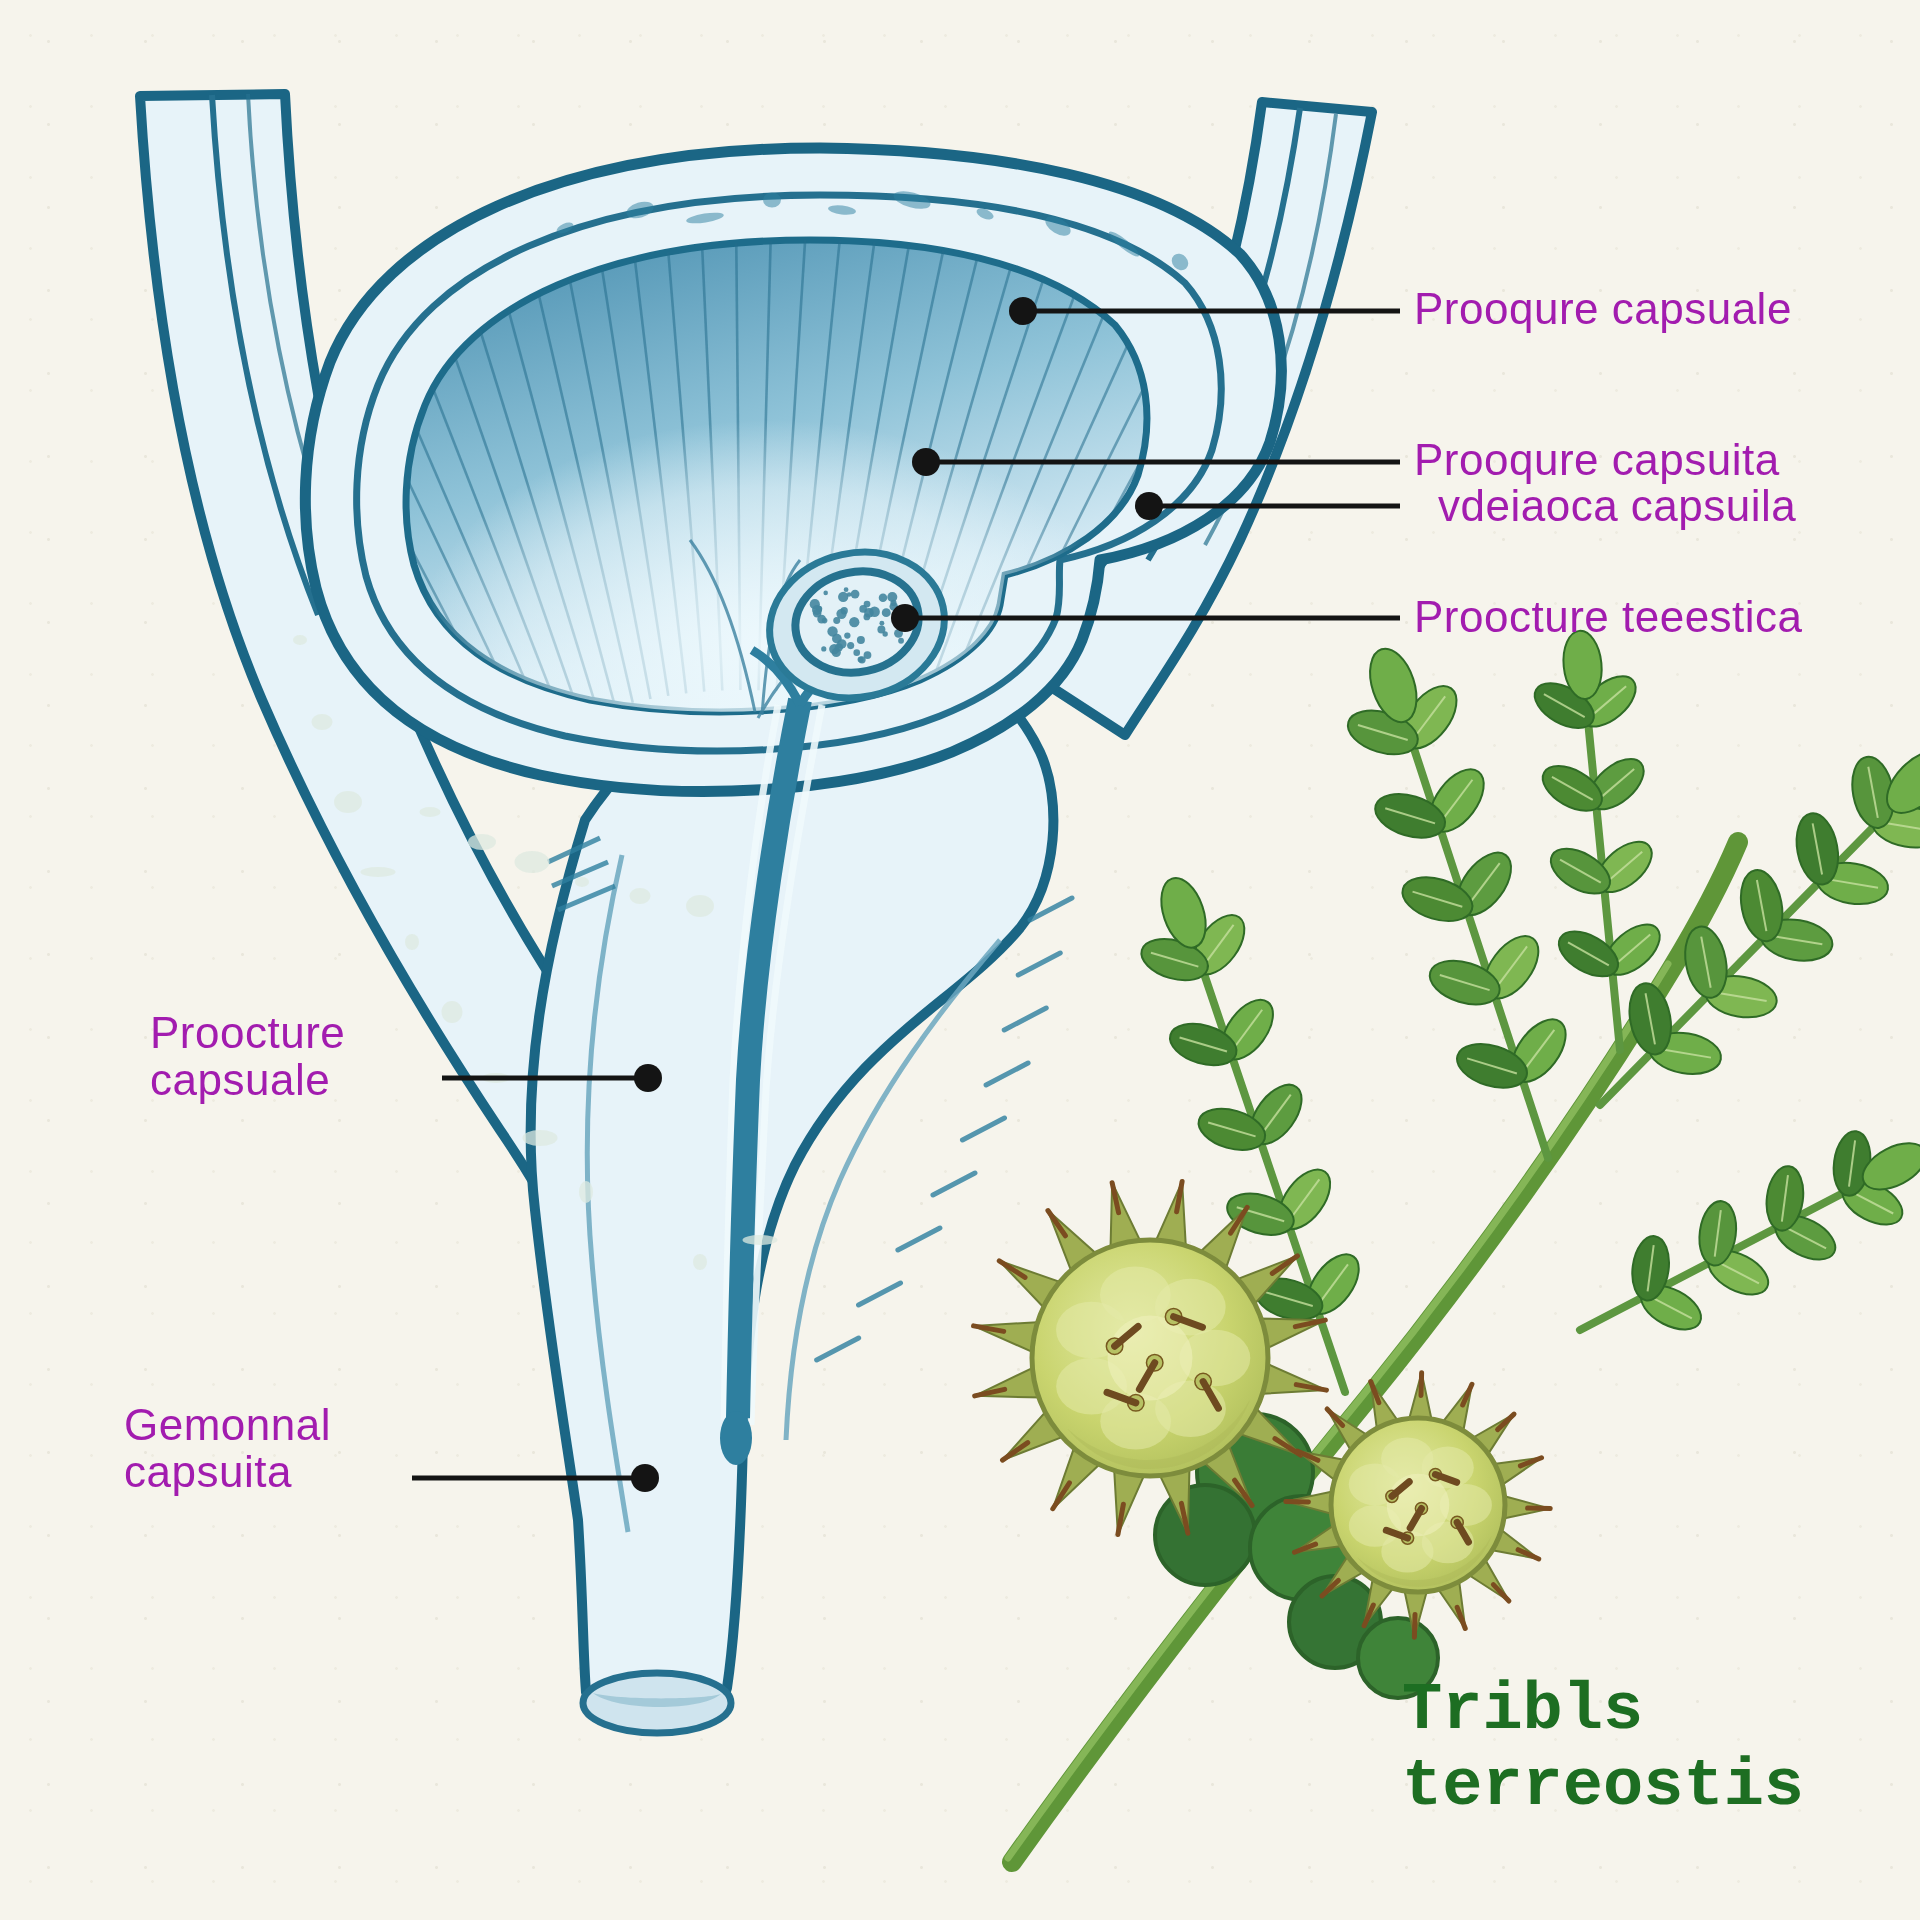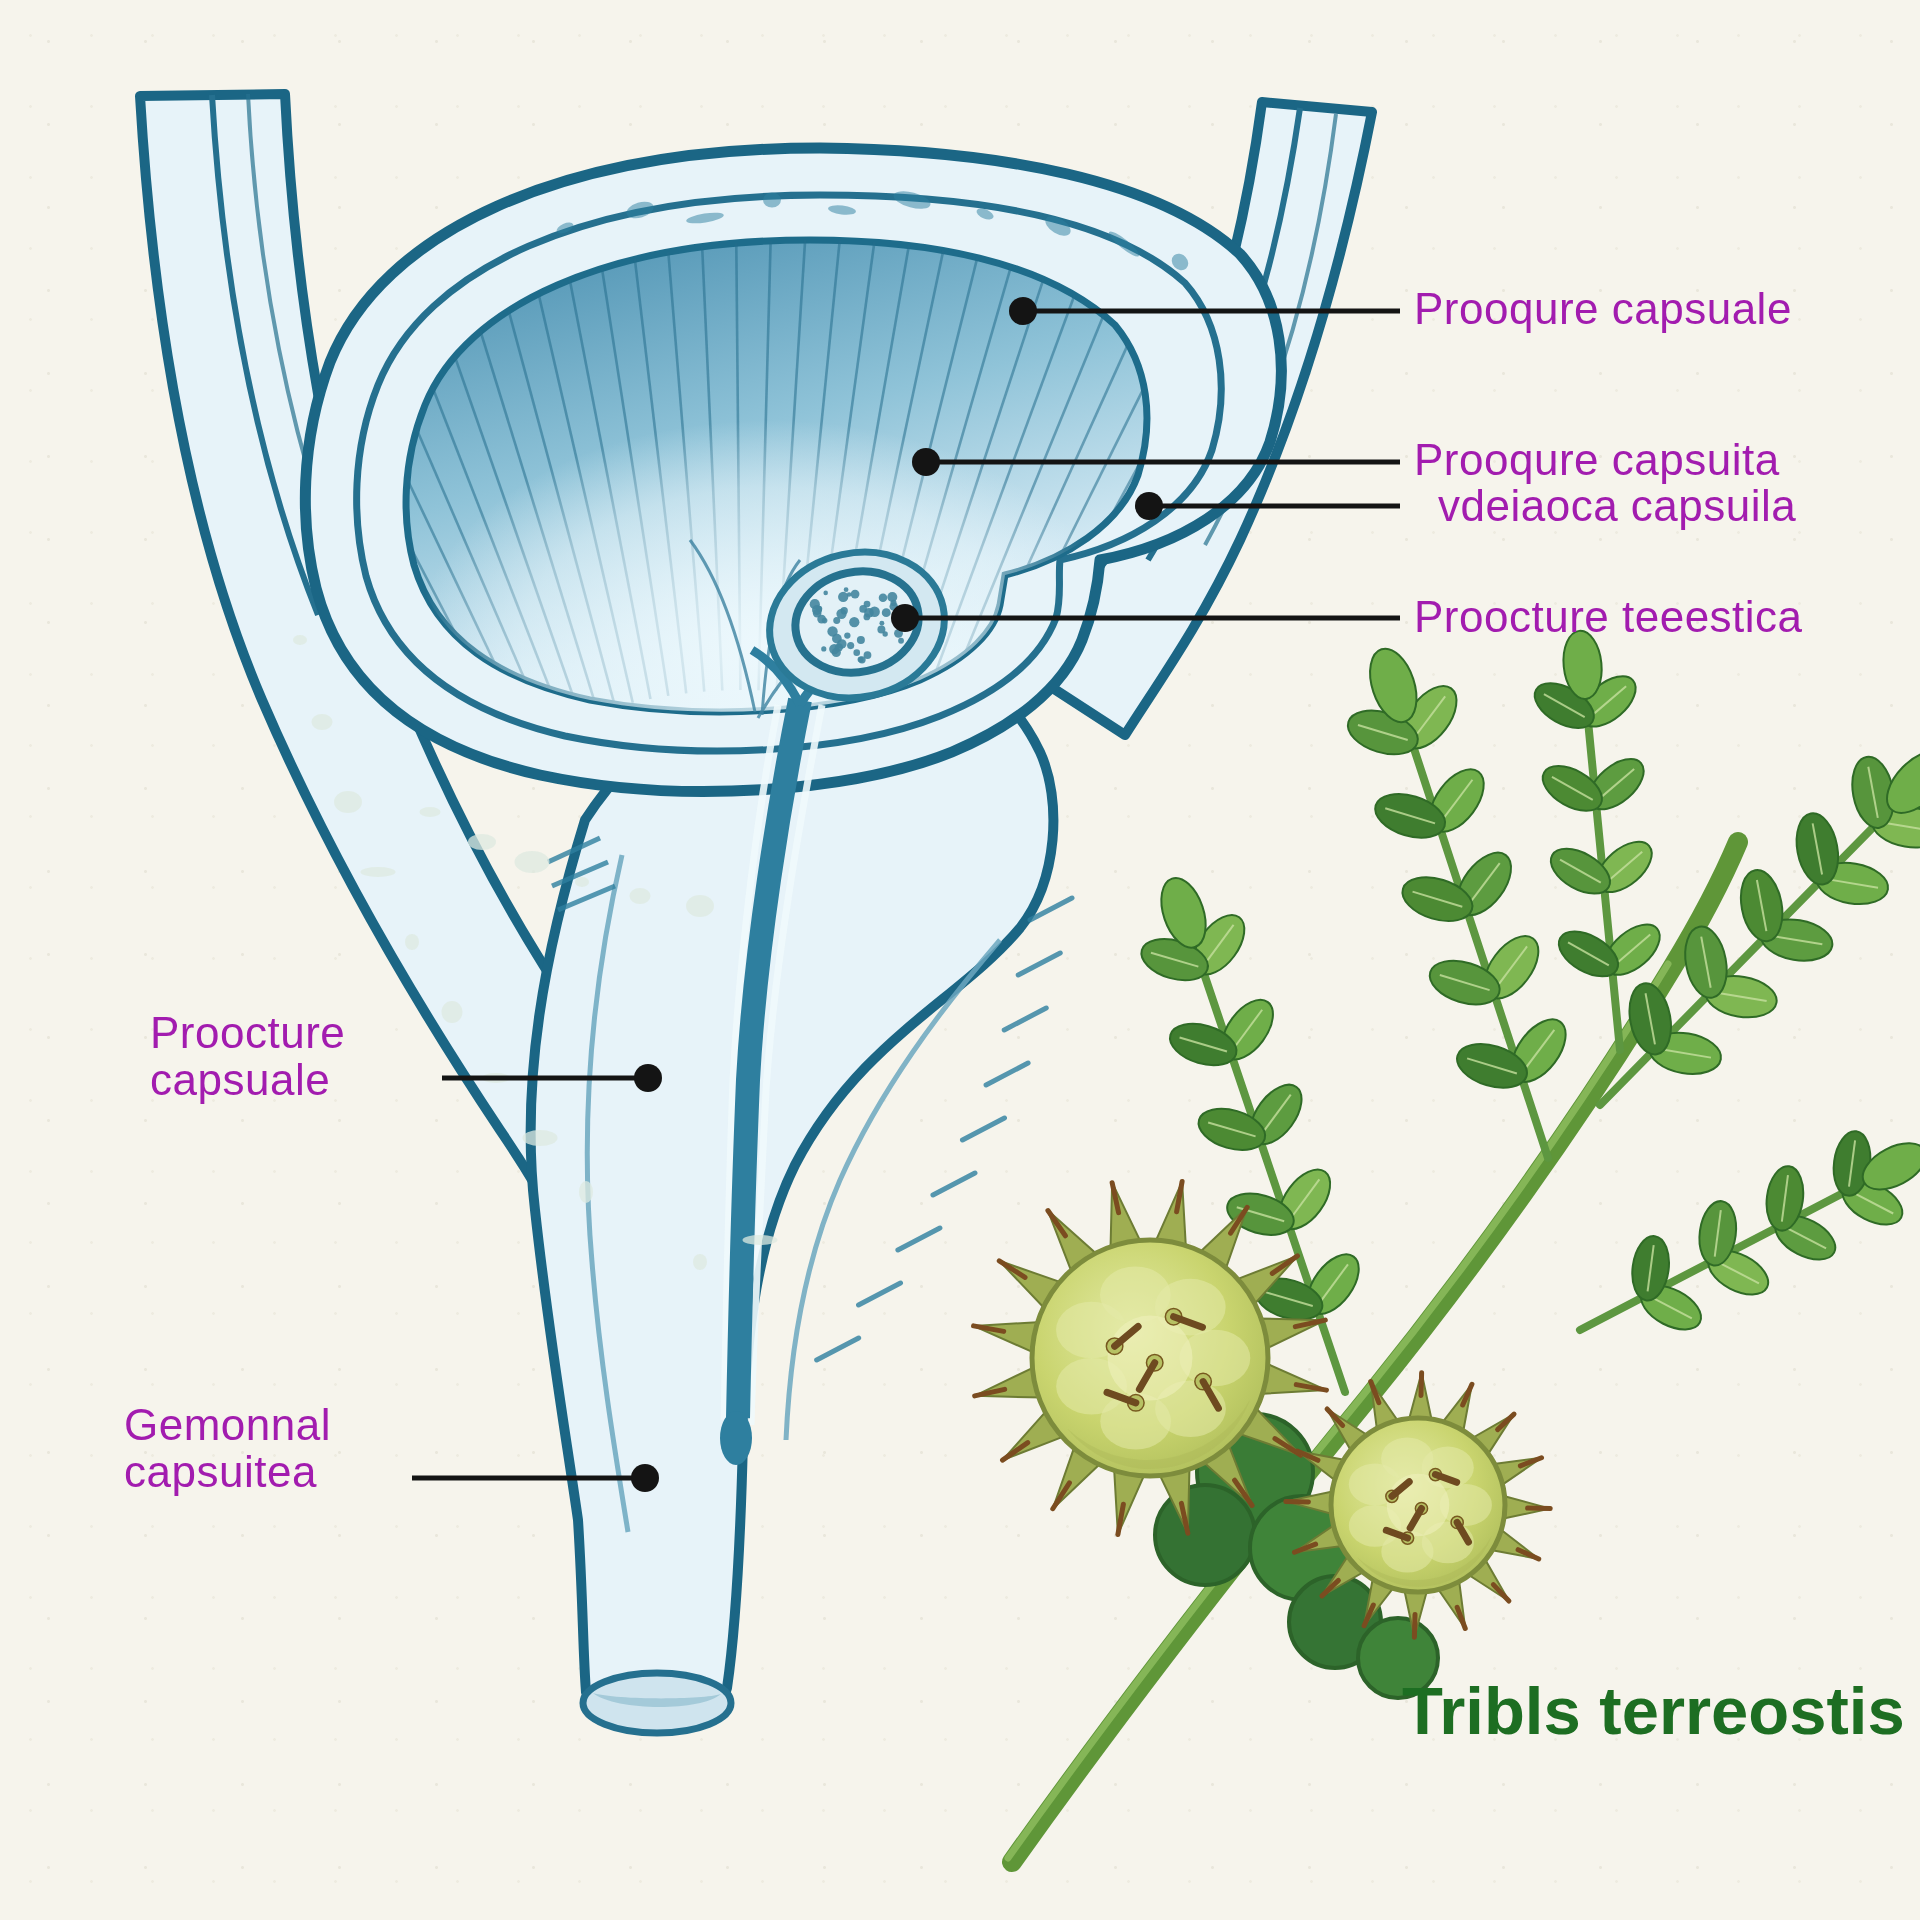--- a/index.html
+++ b/index.html
@@ -15,21 +15,21 @@
   #canvas{position:absolute;left:0;top:0;}
   .label{
     position:absolute;
     font-size:44px;line-height:1.06;
     color:#a21caf;letter-spacing:.5px;
     white-space:nowrap;
   }
   .left-col{white-space:normal;}
   .plant-title{
     position:absolute;left:1402px;top:1672px;
-    font-size:67px;font-weight:bold;color:#1d6e22;letter-spacing:0px;
+    font-size:67px;font-weight:bold;color:#1d6e22;letter-spacing:0px;font-family:Liberation Mono, monospace;
   }
 </style>
 </head>
 <body>
 
 <svg id="canvas" width="1920" height="1920" viewBox="0 0 1920 1920">
   <defs>
     <linearGradient id="sacGrad" x1="0.15" y1="0" x2="0.55" y2="1">
       <stop offset="0" stop-color="#4f93b3"></stop>
       <stop offset="0.45" stop-color="#8fc3d8"></stop>
@@ -635,16 +635,16 @@
 <div class="label" style="left:1414px;top:437px">Prooqure capsuita</div>
 <div class="label" style="left:1438px;top:483px">vdeiaoca capsuila</div>
 <div class="label" style="left:1414px;top:594px">Proocture teeestica</div>
 
 <div class="label left-col" style="left:150px;top:1010px;width:292px">
   <div>Proocture</div>
   <div>capsuale</div>
 </div>
 <div class="label left-col" style="left:124px;top:1402px;width:282px">
   <div>Gemonnal</div>
-  <div>capsuitea</div>
+  <div>capsuita</div>
 </div>
 
 <div class="plant-title">Tribls terreostis</div>
 
 </body></html>

